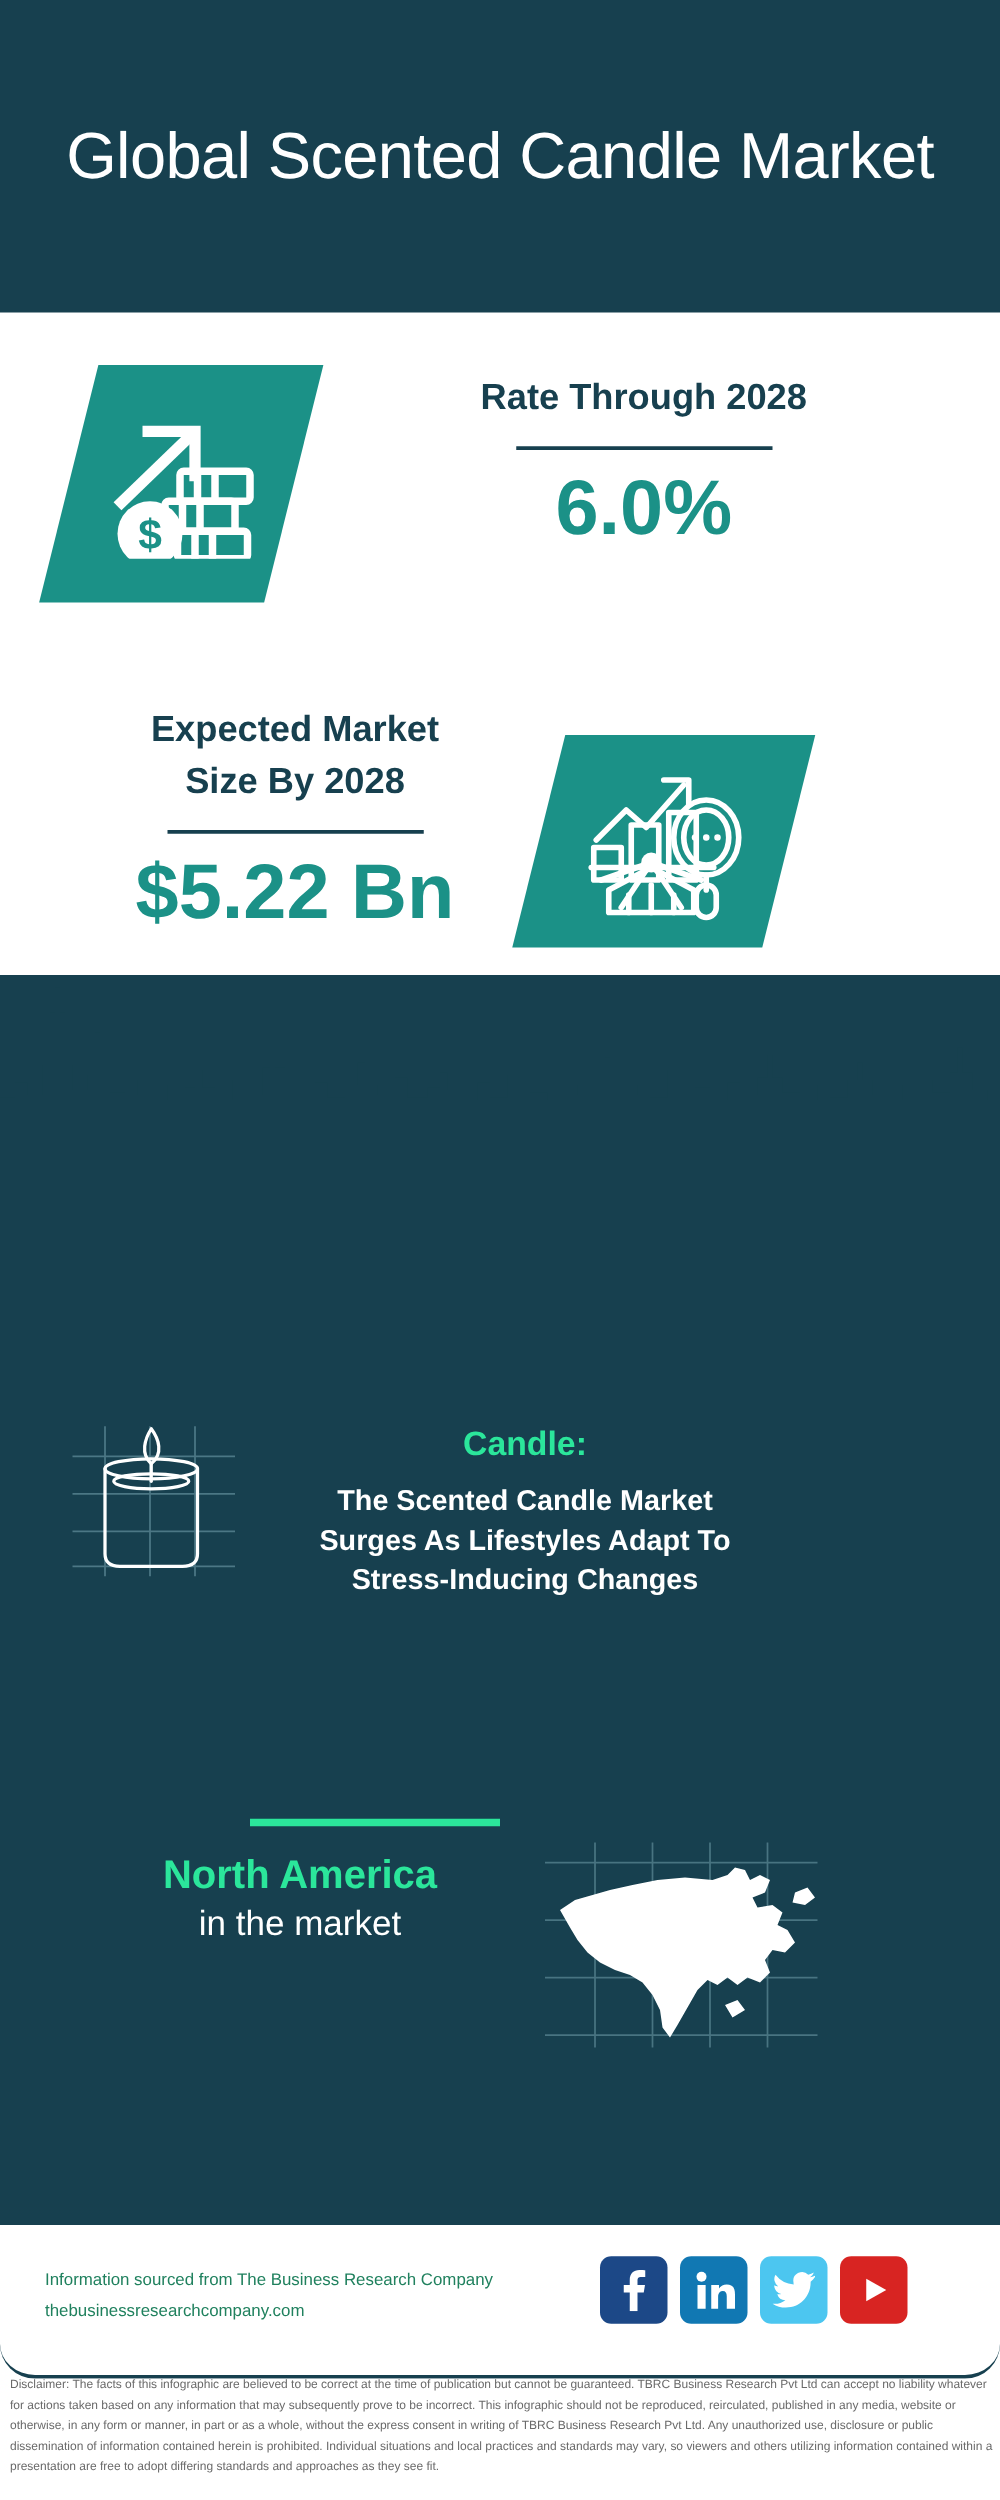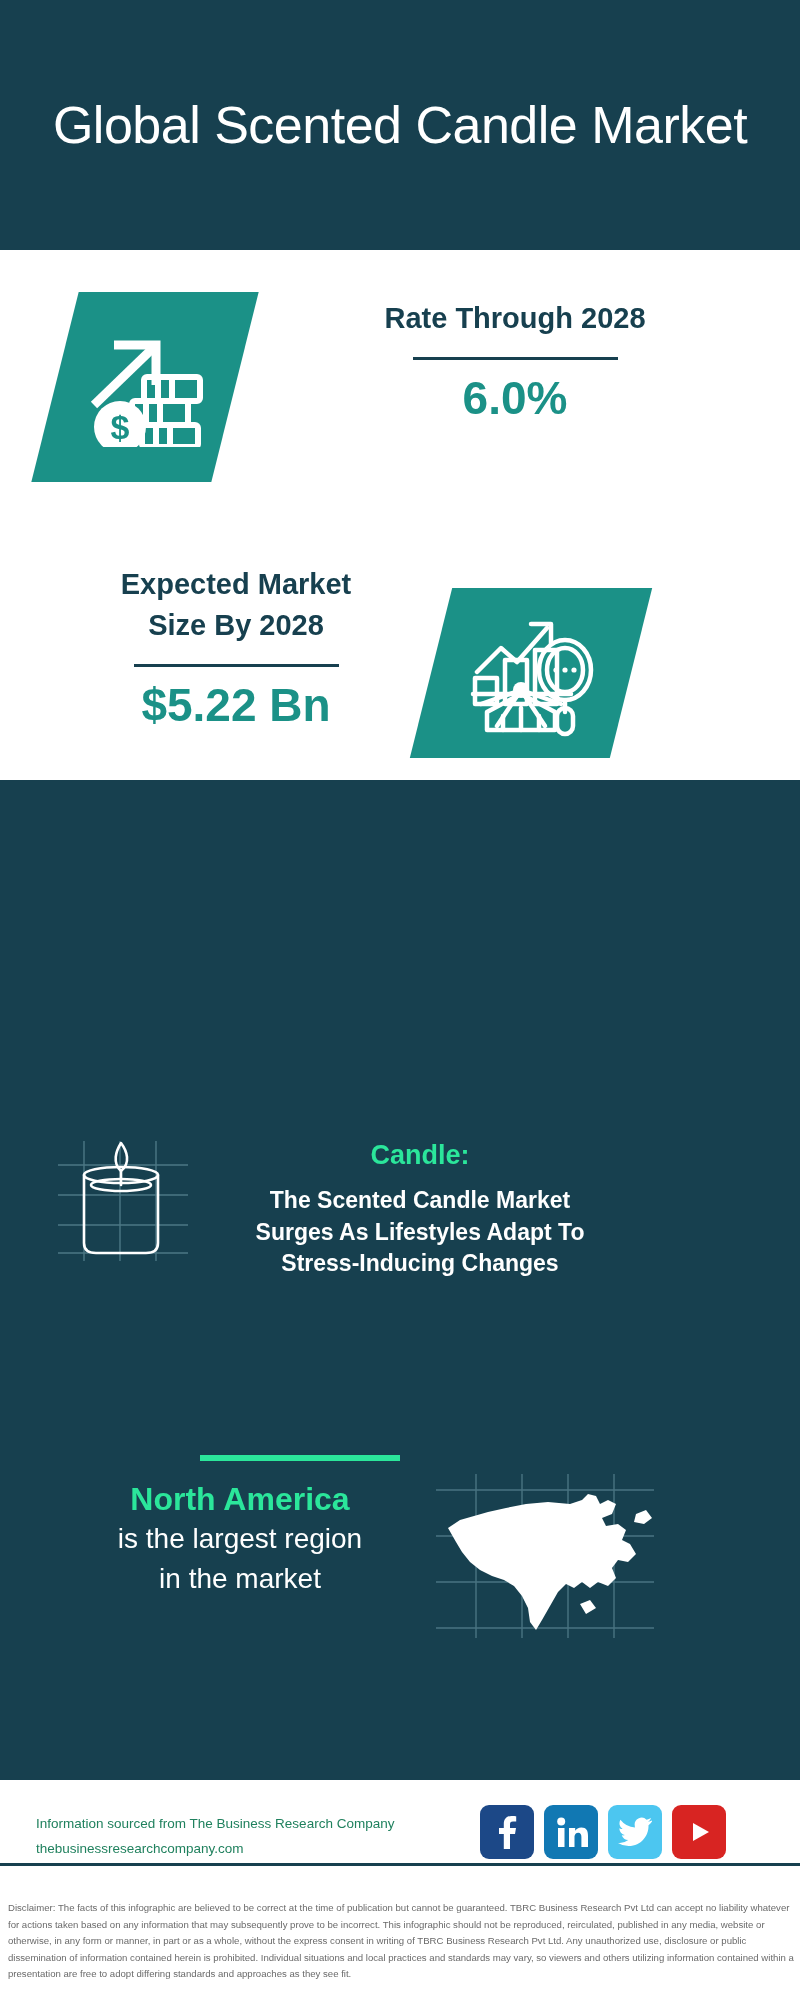--- a/index.html
+++ b/index.html
@@ -70,21 +70,21 @@
     line-height: 1.42;
   }
   .kpi-rule {
     width: 205px;
     height: 3px;
     background: #17404F;
     margin: 18px auto 14px;
   }
   .kpi-value {
     color: #1B9187;
-    font-size: 46px;
+    font-size: 62px;
     font-weight: bold;
     line-height: 1.05;
   }
 
   
   .sec-size {
     position: absolute;
     left: 16px; top: 540px;
     width: 800px; height: 250px;
   }
@@ -178,23 +178,24 @@
   .map-wrap {
     position: absolute;
     left: 430px; top: 1470px;
     width: 230px; height: 170px;
   }
 
   
   .footer {
     position: absolute;
     left: 0; top: 1780px;
-    width: 800px; height: 86px;
+    width: 800px; height: 123px;
     background: #ffffff;
     border-bottom: 3px solid #17404F;
+    border-radius: 28px;
   }
   .footer-src {
     position: absolute;
     left: 36px; top: 32px;
     color: #20815E;
     font-size: 13.5px;
     line-height: 1.85;
   }
   .socials {
     position: absolute;
@@ -352,21 +353,20 @@
     <div class="driver-head">Candle:</div>
     <div class="driver-body">The Scented Candle Market</div>
     <div class="driver-body">Surges As Lifestyles Adapt To</div>
     <div class="driver-body">Stress-Inducing Changes</div>
   </div>
 
   <div class="mid-sep"></div>
 
   <div class="region-block">
     <div class="region-name">North America</div>
-    <div class="region-sub">is the largest region</div>
     <div class="region-sub">in the market</div>
   </div>
 
   <div class="map-wrap">
     <svg width="230" height="170" viewBox="0 0 230 170" aria-hidden="true">
       <g stroke="#5E8A97" stroke-width="1.4" opacity="0.7">
         <line x1="6" y1="20" x2="224" y2="20"></line>
         <line x1="6" y1="66" x2="224" y2="66"></line>
         <line x1="6" y1="112" x2="224" y2="112"></line>
         <line x1="6" y1="158" x2="224" y2="158"></line>

